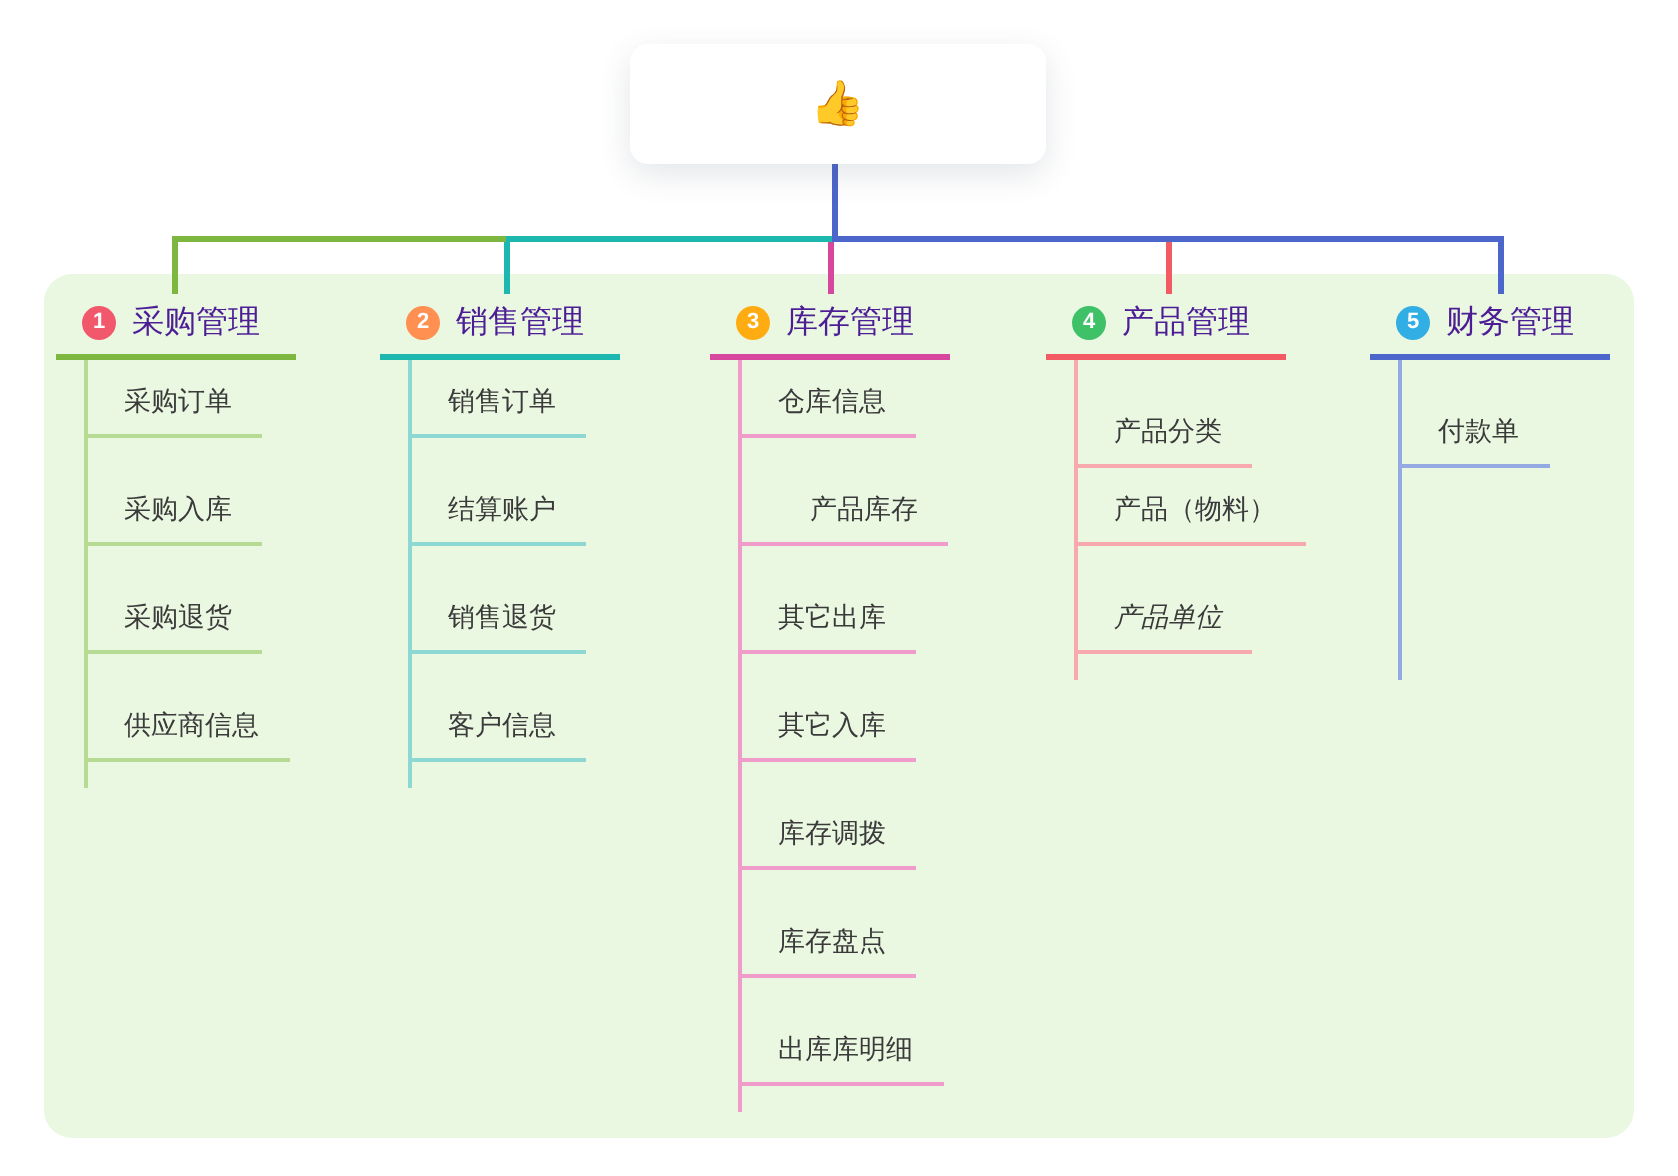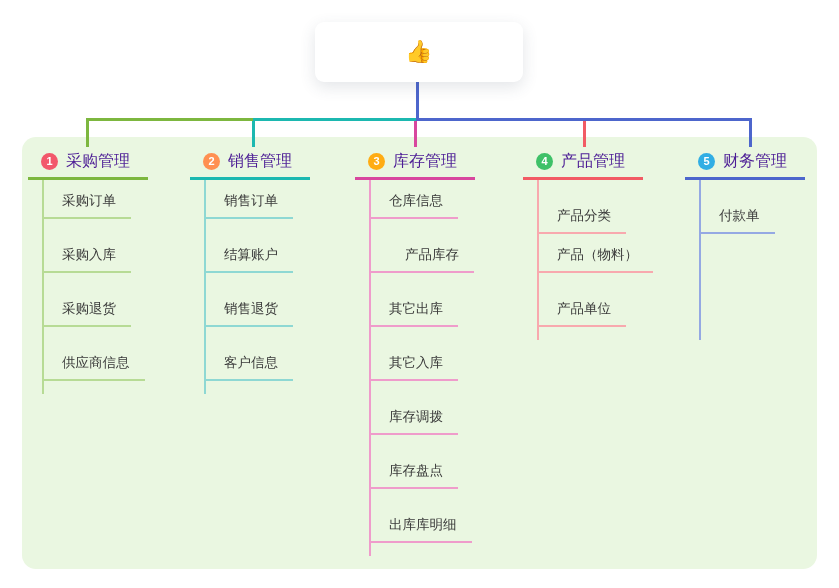--- a/index.html
+++ b/index.html
@@ -141,21 +141,21 @@
         </div>
         <div class="children">
           <div class="vline" style="background: rgb(248, 169, 174); height: 160px;"></div>
           <div class="child-row">
             <div class="child-item" style="border-bottom-color: rgb(248, 169, 174);">产品分类</div>
           </div>
           <div class="child-row first">
             <div class="child-item" style="border-bottom-color: rgb(248, 169, 174);">产品（物料）</div>
           </div>
           <div class="child-row">
-            <div class="child-item" style="border-bottom-color: rgb(248, 169, 174);">产品单位</div>
+            <div class="child-item" style="border-bottom-color: rgb(248, 169, 174); font-style: italic;">产品单位</div>
           </div>
         </div>
       </div>
       <div class="branch" style="left: 685px;">
         <div class="branch-header" style="border-bottom-color: rgb(77, 102, 204);">
           <span class="badge" style="background: rgb(49, 174, 228);">5</span>
           <span class="branch-label">财务管理</span>
         </div>
         <div class="children">
           <div class="vline" style="background: rgb(149, 169, 227); height: 160px;"></div>

